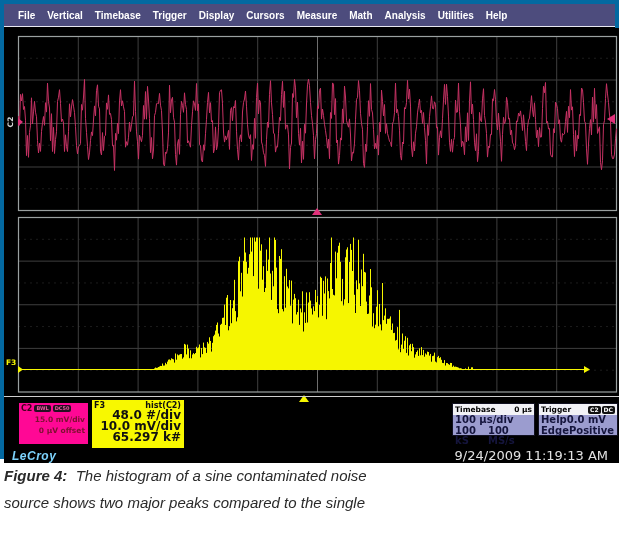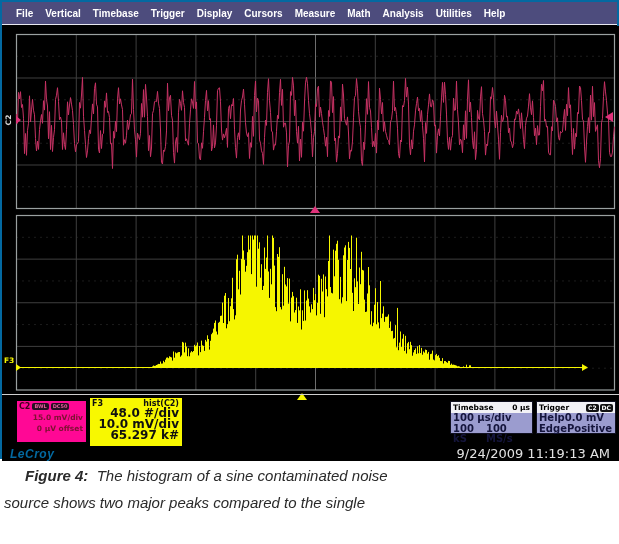--- a/index.html
+++ b/index.html
@@ -1,20 +1,20 @@
 <!DOCTYPE html>
 <html><head>
 <meta charset="utf-8">
 <style>
   * { box-sizing: border-box; margin: 0; padding: 0; }
   body { font-family: "Liberation Sans", sans-serif; background:#fff; }
   .page { position: relative; width: 619px; height: 544px; background: #fff; overflow: hidden; }
 
   
-  .scope { position: absolute; left:0; top:0; width:619px; height:459px; background:#000; border:2px solid #0369a1; }
+  .scope { position: absolute; left:0; top:0; width:619px; height:459px; background:#000; border:4px solid #0369a1; }
   .menubar {
     position:absolute; left:0; top:0; width:100%; height:23px;
     background:#4d4c7d; border-bottom:1px solid #e8e8f0;
     display:flex; align-items:center; gap:0; padding-left:8px;
   }
   .menu-item {
     color:#ffffff; font-size:10px; font-weight:700; padding:0 6px;
     font-family:"Liberation Sans", sans-serif; cursor:default; white-space:nowrap;
   }
   svg.display { position:absolute; left:0; top:0; }
@@ -32,27 +32,27 @@
 
   .sysbox { position:absolute; top:399px; height:33px; border:1px solid #101020; font-family:"DejaVu Sans", sans-serif; background:#9b9ccf; }
   .tbbox { left:448px; width:83px; }
   .trbox { left:534px; width:80px; }
   .sysbox .hdr { height:11px; background:#f2f2f6; color:#000; display:flex; justify-content:space-between; align-items:center; padding:0 2px; font-size:7.5px; font-weight:700; }
   .sysbox .row { display:flex; justify-content:flex-start; padding:0 2px; font-size:10px; line-height:10.5px; color:#15153d; font-weight:700; }
   .hdr-badges { display:flex; gap:1px; }
   .badge-blk { background:#111; color:#fff; font-size:6px; line-height:8px; padding:0 2px; border-radius:2px; font-weight:700; }
 
   .sepline { position:absolute; left:0; top:392px; width:619px; height:1px; background:#cfcfcf; }
-  .logo { position:absolute; left:8px; top:445px; color:#0369a1; font-size:12px; font-weight:700; font-style:italic; letter-spacing:0.5px;text-align:right; }
+  .logo { position:absolute; left:8px; top:445px; color:#7dd3fc; font-size:12px; font-weight:700; font-style:italic; letter-spacing:0.5px;text-align:right; }
   .timestamp { position:absolute; right:7px; top:444px; color:#e2e2e2; font-size:13px; font-family:"DejaVu Sans", sans-serif; }
 
   
   .caption { position:absolute; left:4px; top:463px; width:610px; color:#2a2a2a;
     font-family:"Liberation Sans", sans-serif; font-style:italic; font-size:15px; line-height:26.5px; }
-  .caption .figlabel { font-weight:700;margin-left:21px; }
+  .caption .figlabel { font-weight:700; }
 </style>
 </head>
 <body>
 
 <div class="page">
 
   <div class="scope">
 
     <div class="menubar" id="menubar">
         <span class="menu-item">File</span>

